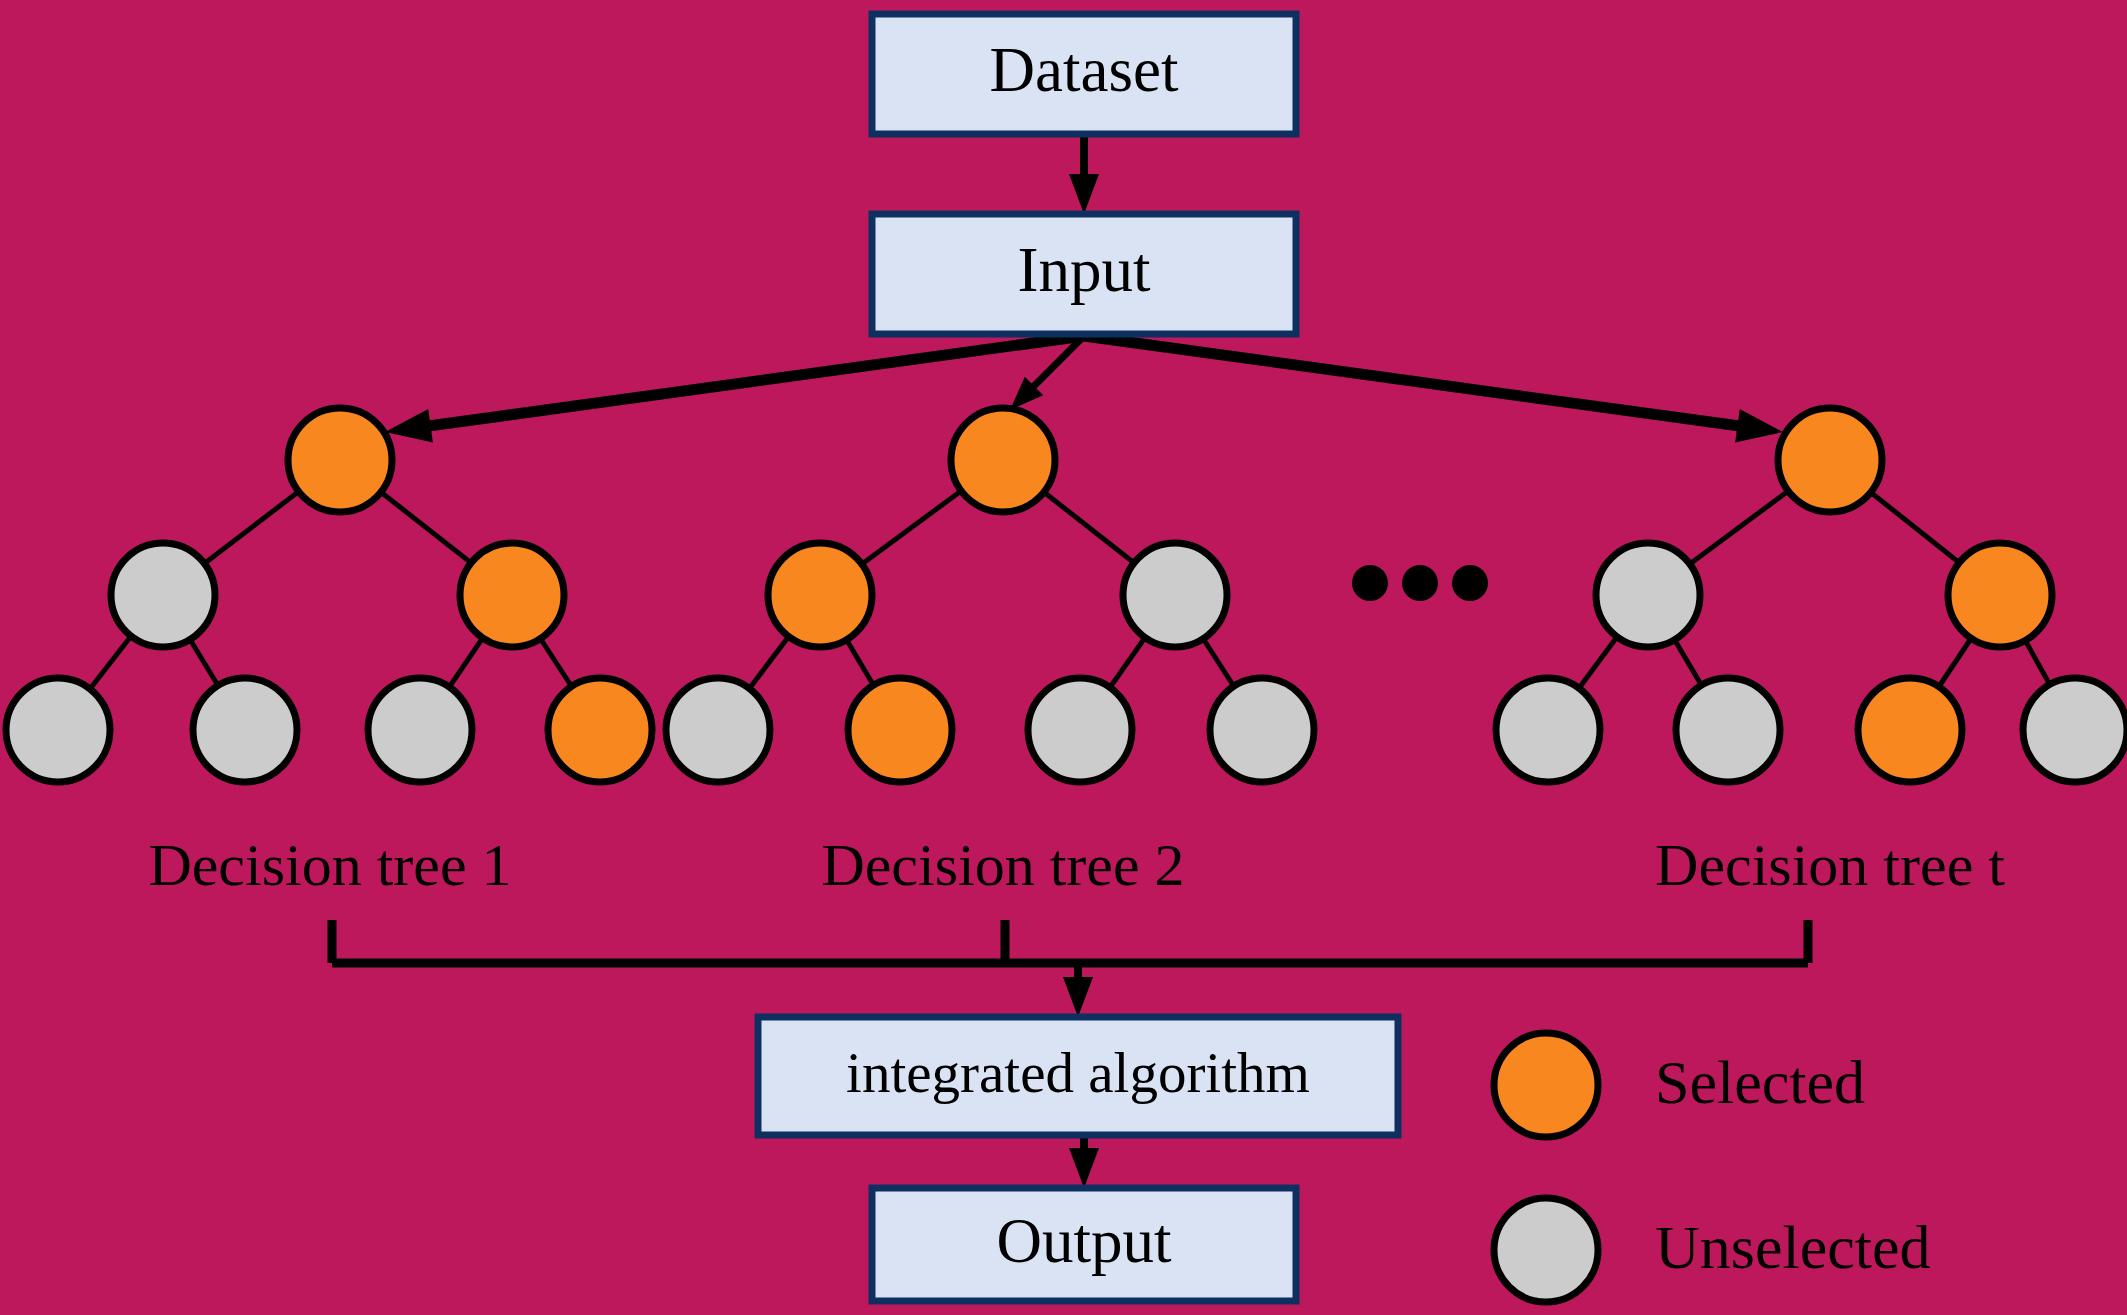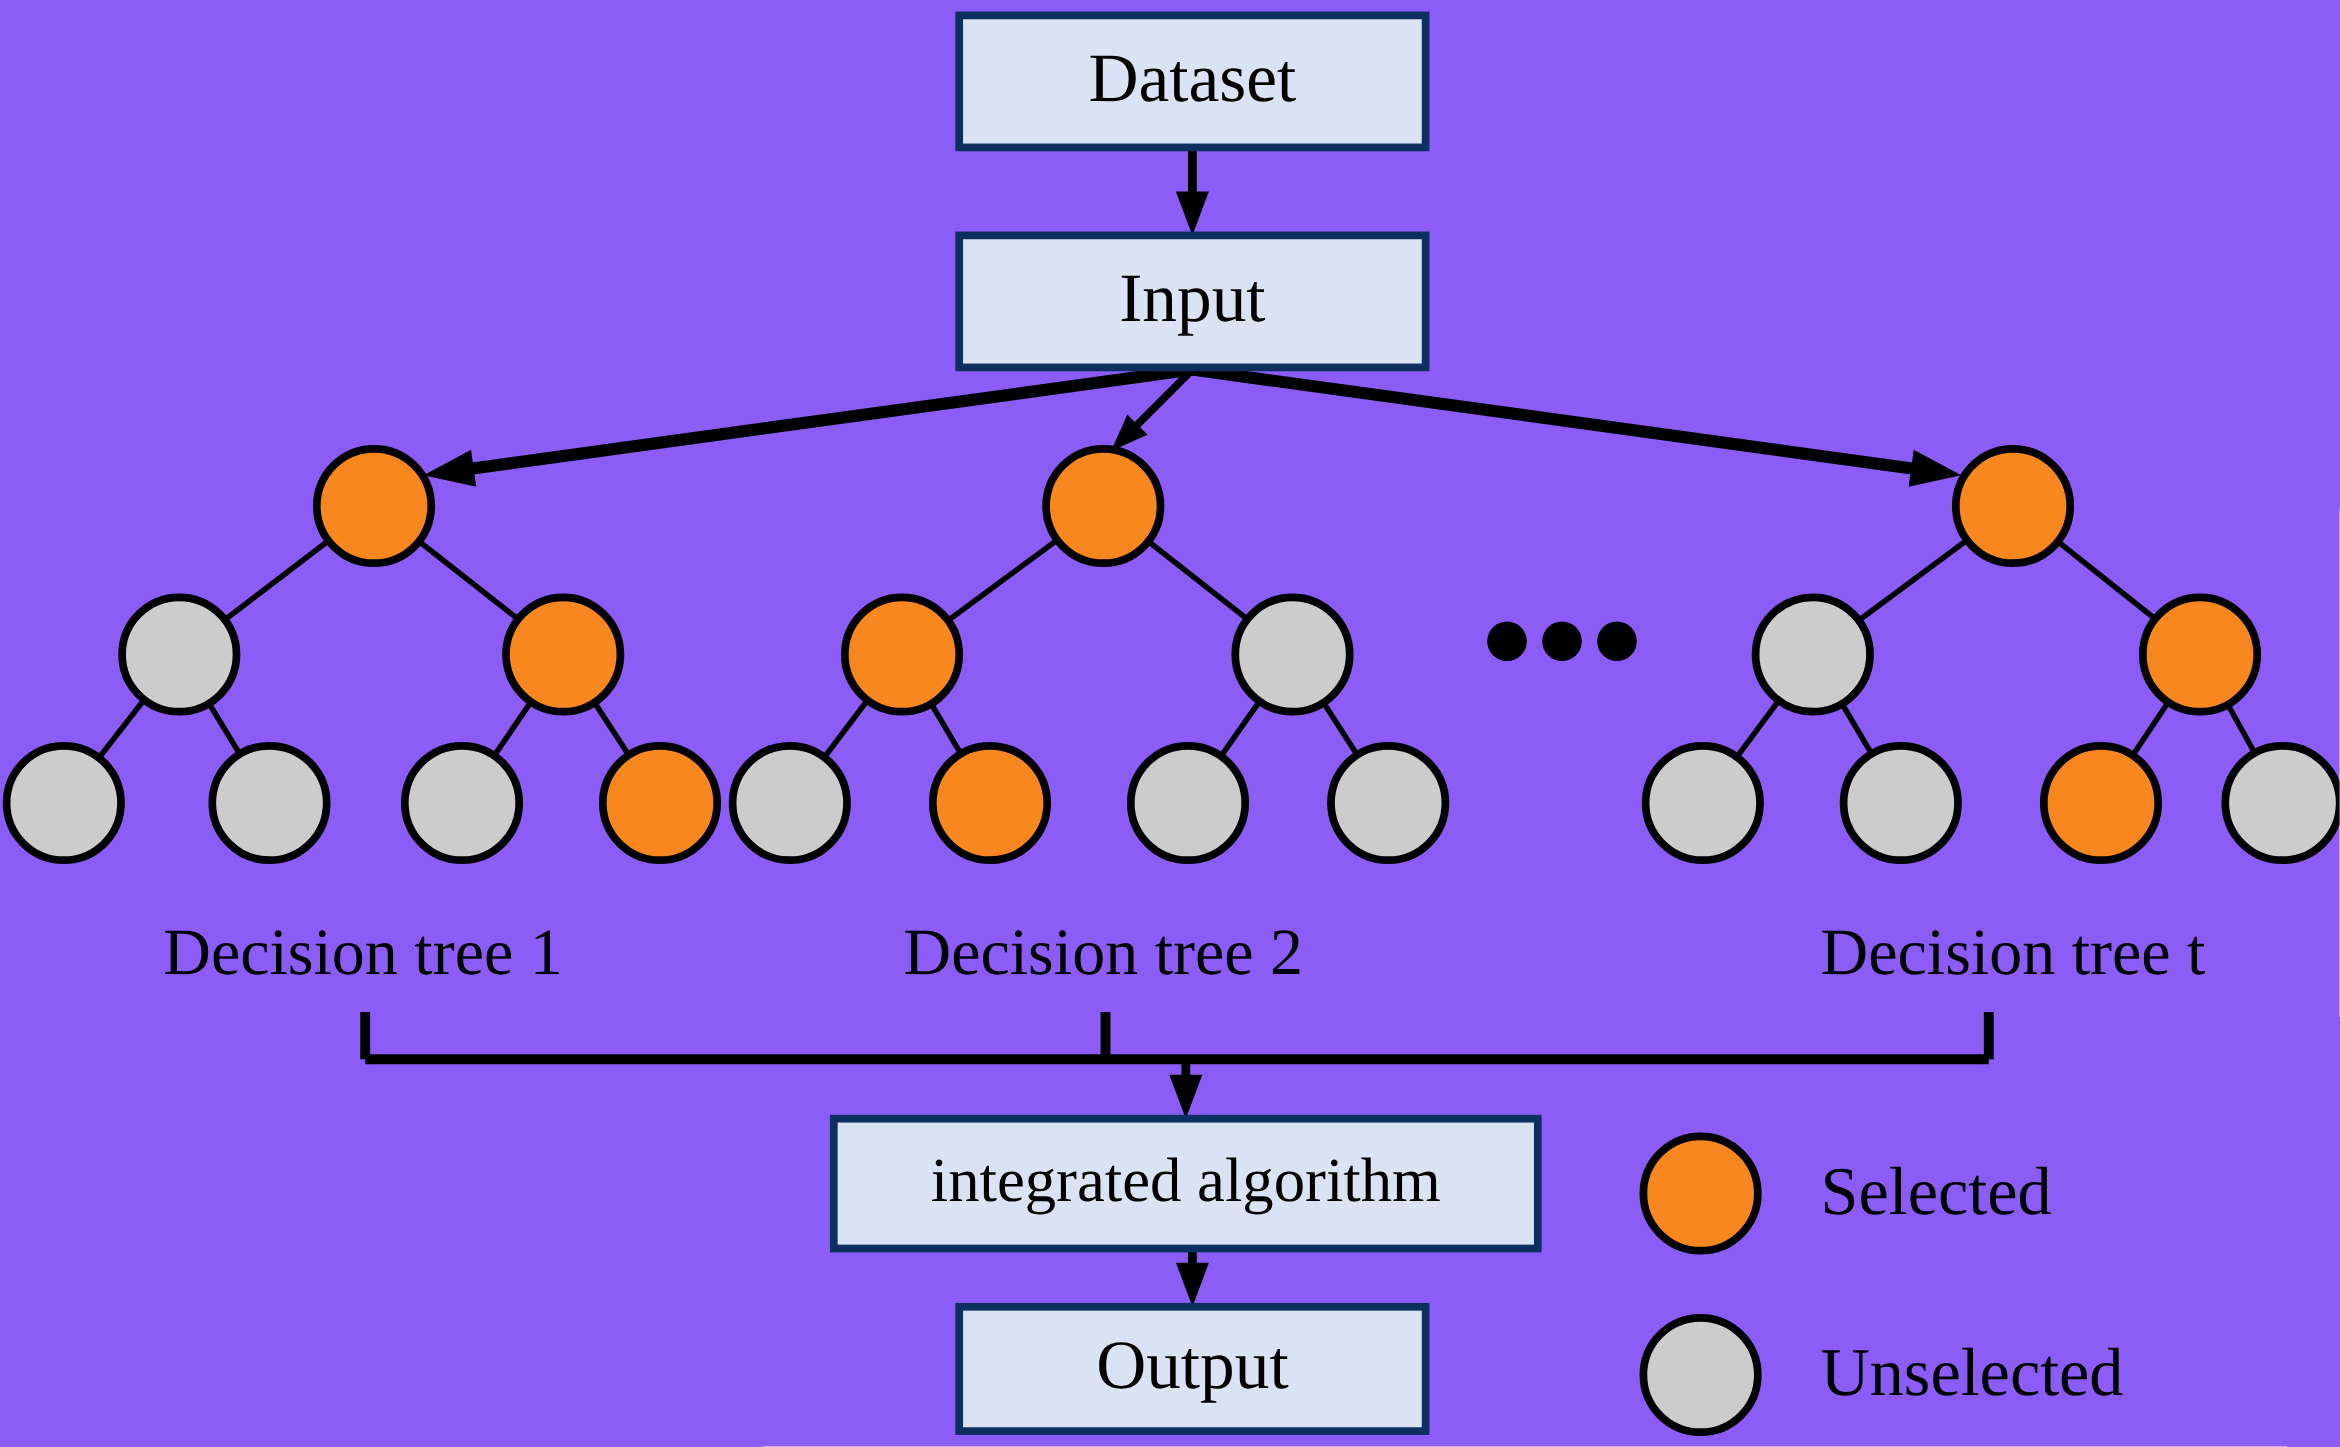--- a/index.html
+++ b/index.html
@@ -11,21 +11,21 @@
   body {
     width: 2127px;
     height: 1315px;
     overflow: hidden;
     font-family: "Liberation Serif", "DejaVu Serif", serif;
   }
   #diagram-root {
     position: relative;
     width: 2127px;
     height: 1315px;
-    background: #8b5cf6;
+    background: #be185d;
   }
   svg#diagram-svg {
     display: block;
     width: 2127px;
     height: 1315px;
   }
   .box-rect {
     fill: #d9e3f3;
     stroke: #0d3060;
     stroke-width: 7;

